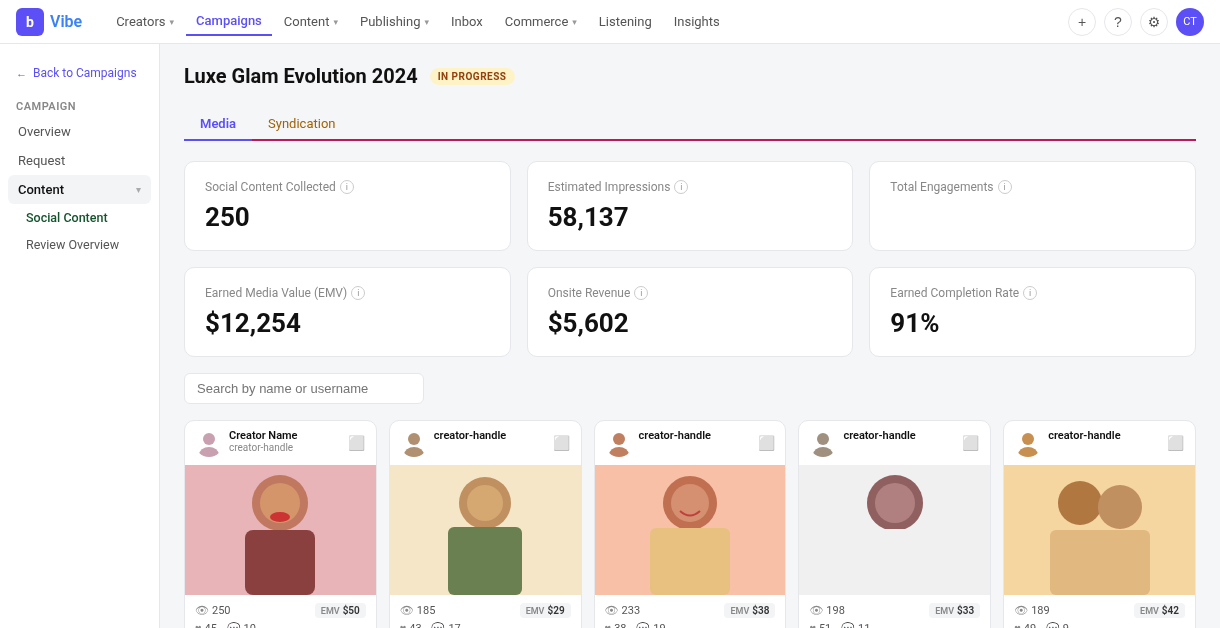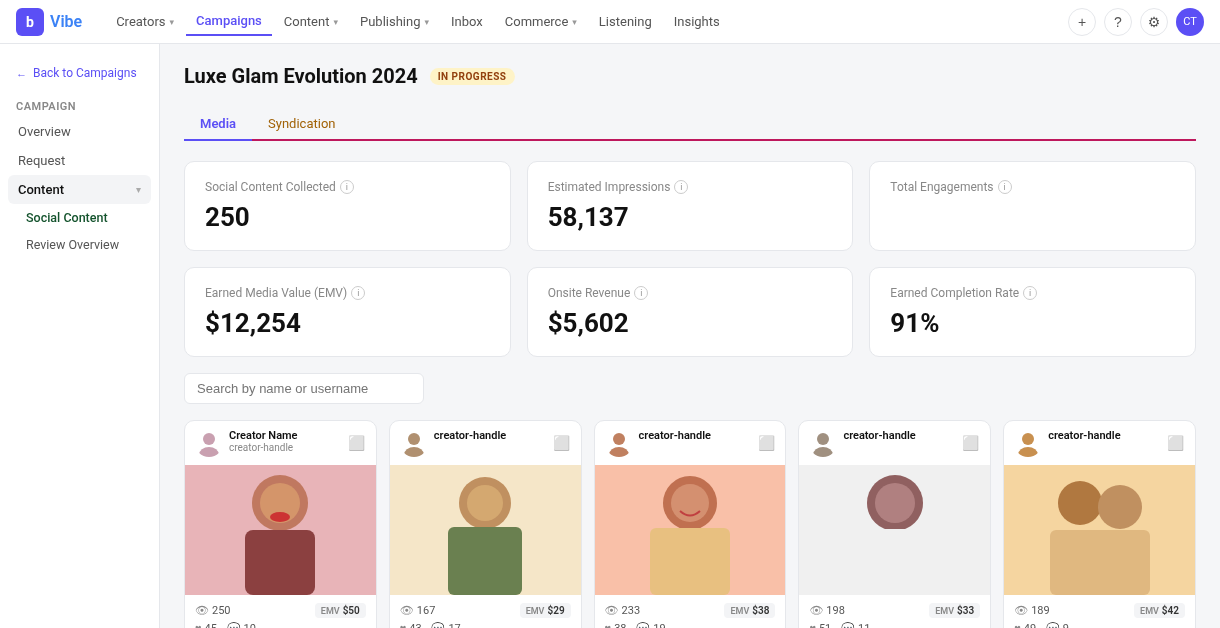--- a/index.html
+++ b/index.html
@@ -272,21 +272,21 @@
               <circle cx="65" cy="38" r="26" fill="#c09060"></circle>
               <rect x="28" y="62" width="74" height="68" rx="6" fill="#6a8050"></rect>
               <circle cx="65" cy="38" r="18" fill="#d4a870"></circle>
             </svg>
           </div>
         </div>
         <div class="creator-stats">
           <div class="creator-stats-row">
             <div class="stat-item">
               <span class="stat-icon">👁</span>
-              <span>167</span>
+              <span>185</span>
             </div>
             <div class="emv-badge">
               <span class="emv-label">EMV</span>
               <span class="emv-value">$29</span>
             </div>
           </div>
           <div class="creator-stats-row">
             <div class="stat-item">
               <span class="stat-icon">♥</span>
               <span>43</span>

